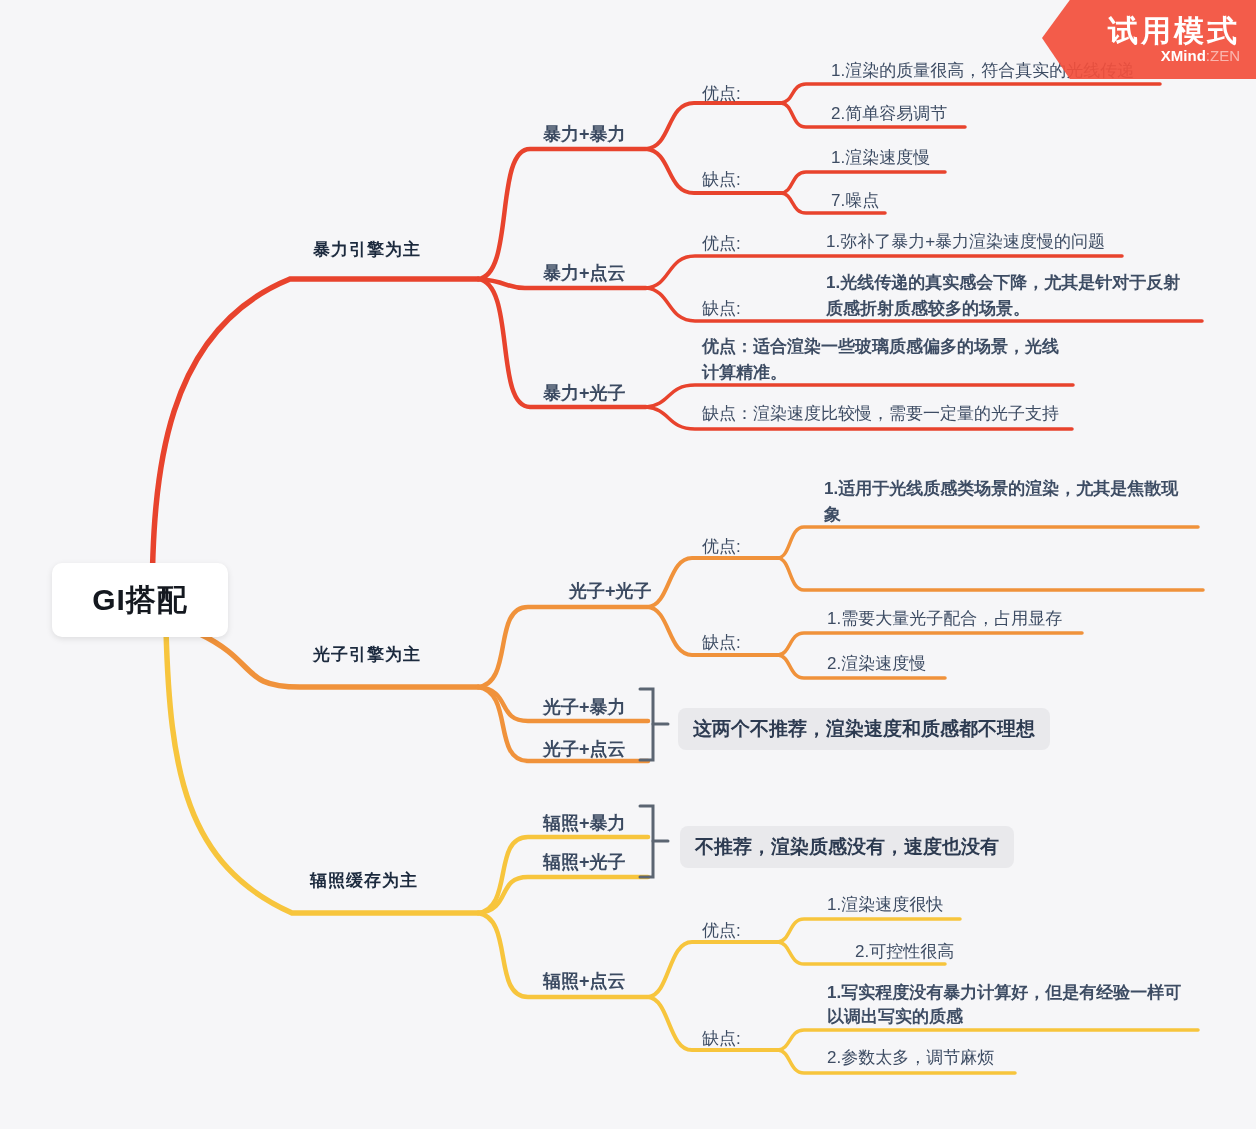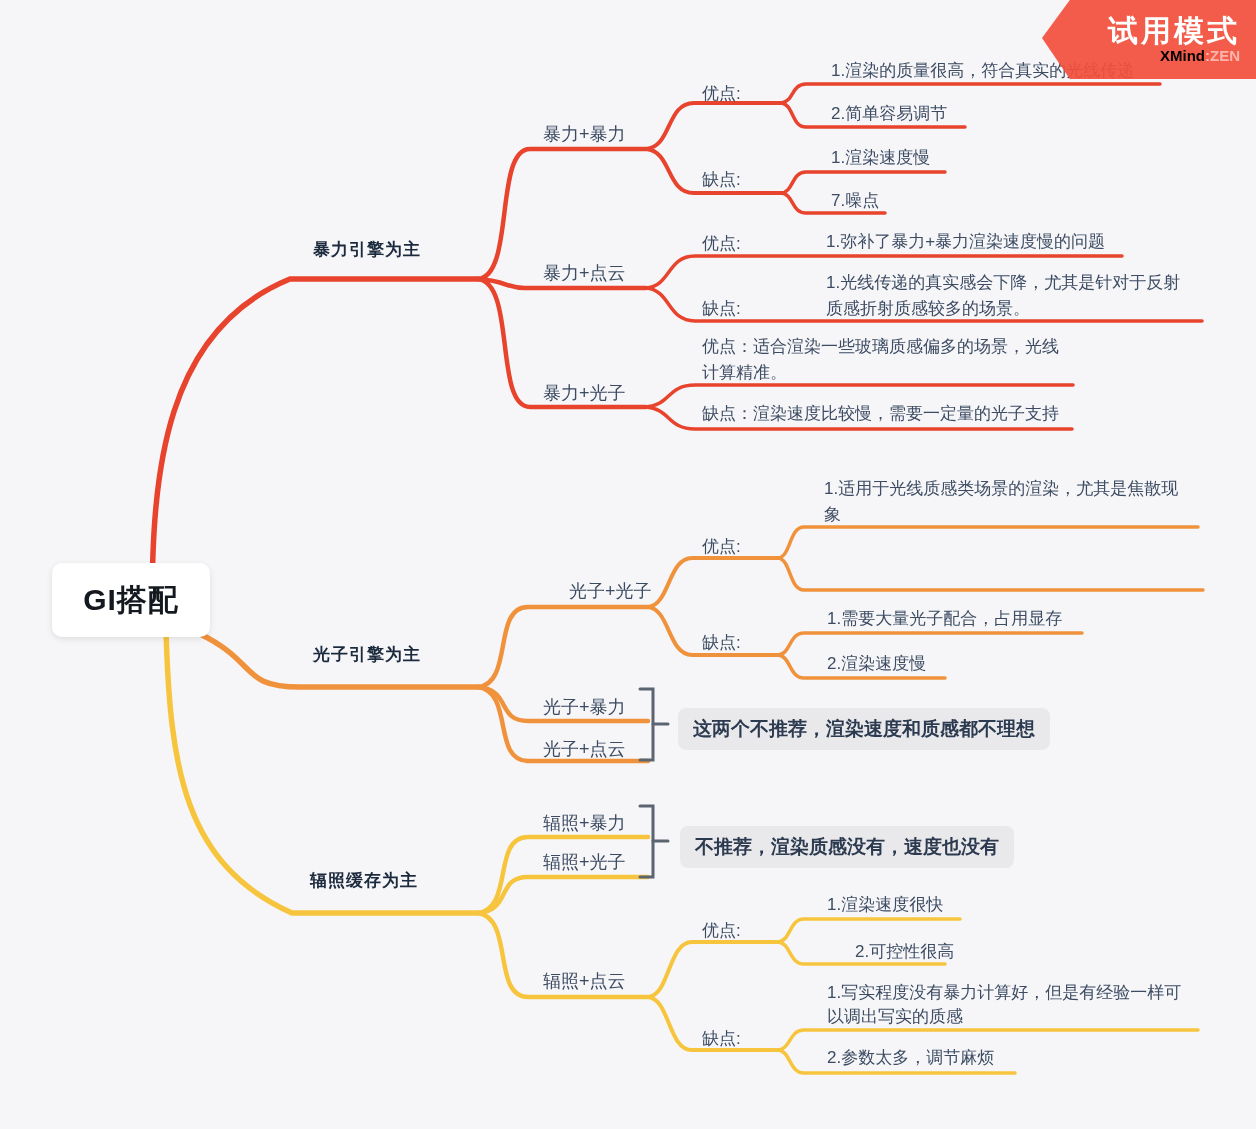--- a/index.html
+++ b/index.html
@@ -4,44 +4,44 @@
 <style>
   html,body{margin:0;padding:0;background:#e8e8ea;}
   .stage{
     position:relative;width:1256px;height:1129px;overflow:hidden;
     background:#F6F6F8;
     font-family:"Liberation Sans","DejaVu Sans",sans-serif;
   }
   .lines{position:absolute;left:0;top:0;z-index:1;}
   .t{position:absolute;z-index:2;white-space:nowrap;}
   .main{font-size:17px;font-weight:700;color:#1C2A3E;letter-spacing:1px;}
-  .sub{font-size:18px;font-weight:400;color:#3B4A61;}
+  .sub{font-size:18px;font-weight:700;color:#3B4A61;}
   .lf{font-size:17px;font-weight:400;color:#3D4C63;}
-  .ml div{white-space:nowrap;line-height:26px;}
+  .ml div{white-space:nowrap;line-height:26px;font-weight:bold;}
   .root{
-    position:absolute;z-index:3;left:52px;top:563px;width:158px;height:74px;
+    position:absolute;z-index:3;left:52px;top:563px;width:176px;height:74px;
     background:#FFFFFF;border-radius:10px;box-shadow:0 2px 6px rgba(0,0,0,0.10);
     display:flex;align-items:center;justify-content:center;
     font-size:30px;font-weight:800;color:#14181F;letter-spacing:1px;
   }
   .note{
     position:absolute;z-index:2;background:#E9E9EC;border-radius:8px;
     padding:8px 15px;font-size:19px;font-weight:700;color:#2C3A50;white-space:nowrap;
   }
   .banner{
     position:absolute;z-index:10;left:1042px;top:0;width:214px;height:79px;
     background:rgba(242,80,60,0.93);
     clip-path:polygon(13% 0,100% 0,100% 100%,13% 100%,0 48%);
     display:flex;flex-direction:column;align-items:flex-end;justify-content:center;
     padding-right:16px;box-sizing:border-box;
   }
   .banner-title{font-size:30px;font-weight:700;color:#FFFFFF;letter-spacing:3px;line-height:32px;}
   .banner-brand{font-size:15px;line-height:17px;}
-  .brand-bold{font-weight:800;color:#000000;}
-  .brand-light{font-weight:700;color:rgba(255,255,255,0.55);}
+  .brand-bold{font-weight:800;color:#ffffff;}
+  .brand-light{font-weight:400;color:rgba(255,255,255,0.55);}
 </style>
 </head>
 <body>
 
 <div class="stage">
 
   <svg class="lines" width="1256" height="1129" viewBox="0 0 1256 1129">
 
     <g stroke="#E8432D" fill="none" stroke-linecap="round">
       <path stroke-width="5.5" d="M 152 610 C 152 470 165 330 290 279 L 478 279"></path>

